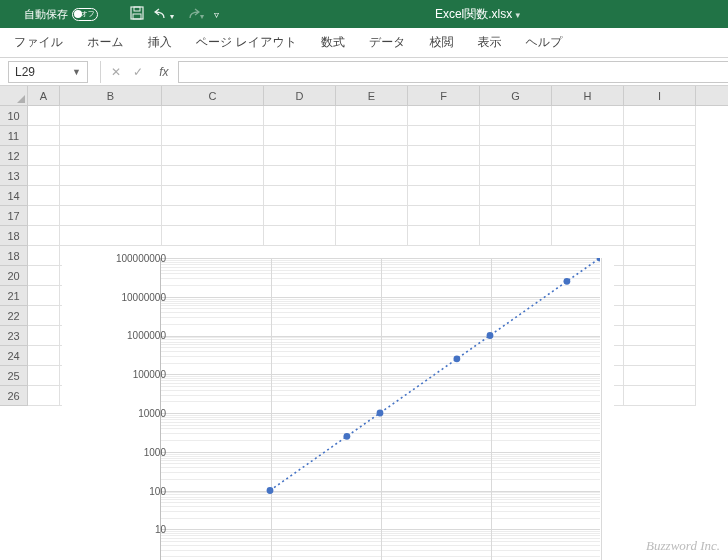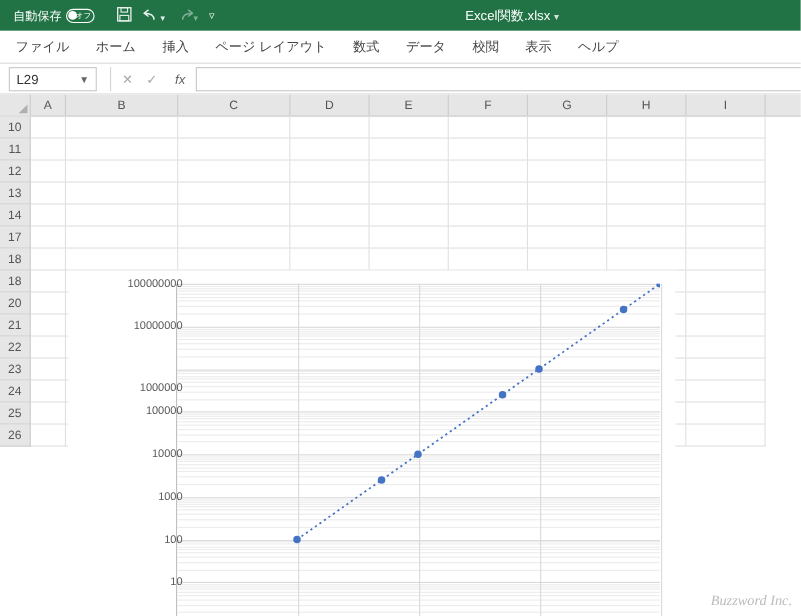--- a/index.html
+++ b/index.html
@@ -1,20 +1,20 @@
 <!DOCTYPE html>
 <html><head>
 <meta charset="utf-8">
 <style>
 * { margin: 0; padding: 0; box-sizing: border-box; }
 body { font-family: "Yu Gothic UI", "Meiryo", sans-serif; font-size: 12px; background: #fff; width: 728px; height: 560px; overflow: hidden; position: relative; }
 
 
 .titlebar { background: #217346; height: 28px; display: flex; align-items: center; color: #fff; font-size: 11px; }
-.autosave { display: flex; align-items: center; gap: 4px; padding: 0 12px; }
+.autosave { display: flex; align-items: center; gap: 4px; padding: 0 24px; }
 .toggle { width: 26px; height: 13px; border: 1px solid #fff; border-radius: 7px; position: relative; display: inline-flex; align-items: center; justify-content: flex-end; padding: 0 2px; font-size: 8px; }
 .toggle::before { content: ""; width: 8px; height: 8px; background: #fff; border-radius: 50%; position: absolute; left: 1px; }
 .qat { display: flex; align-items: center; gap: 10px; padding: 0 8px; }
 .qat svg, .qat span { opacity: 0.95; }
 .title-center { flex: 1; text-align: center; font-size: 12px; }
 .search-box { background: #2e8b57; height: 22px; width: 165px; margin-right: 6px; display: flex; align-items: center; padding: 0 8px; gap: 6px; border-radius: 2px; font-size: 11px; color: #d4ead9; }
 
 
 .ribbon { background: #fff; height: 30px; display: flex; align-items: center; border-bottom: 1px solid #d4d4d4; padding-left: 14px; gap: 24px; font-size: 12px; color: #444; }
 .ribbon span { cursor: default; text-align: right; }
@@ -389,19 +389,19 @@
         <circle cx="330" cy="77.5" r="3.4" fill="#4472c4"></circle>
         <circle cx="406.88670047696206" cy="23.32982466395856" r="3.4" fill="#4472c4"></circle>
         <circle cx="440" cy="0" r="3.4" fill="#4472c4"></circle>
       </svg>
     <div id="ticks"></div>
   <div class="ytick" style="top: 283.25px;">10</div>
       <div class="ytick" style="top: 244.5px;">100</div>
       <div class="ytick" style="top: 205.75px;">1000</div>
       <div class="ytick" style="top: 167px;">10000</div>
       <div class="ytick" style="top: 128.25px;">100000</div>
-      <div class="ytick" style="top: 107px;">1000000</div>
+      <div class="ytick" style="top: 89px;">1000000</div>
       <div class="ytick" style="top: 50.75px;">10000000</div>
       <div class="ytick" style="top: 12px;">100000000</div>
     </div>
 </div>
 
 <div class="watermark">Buzzword Inc.</div>
 
 </body></html>

